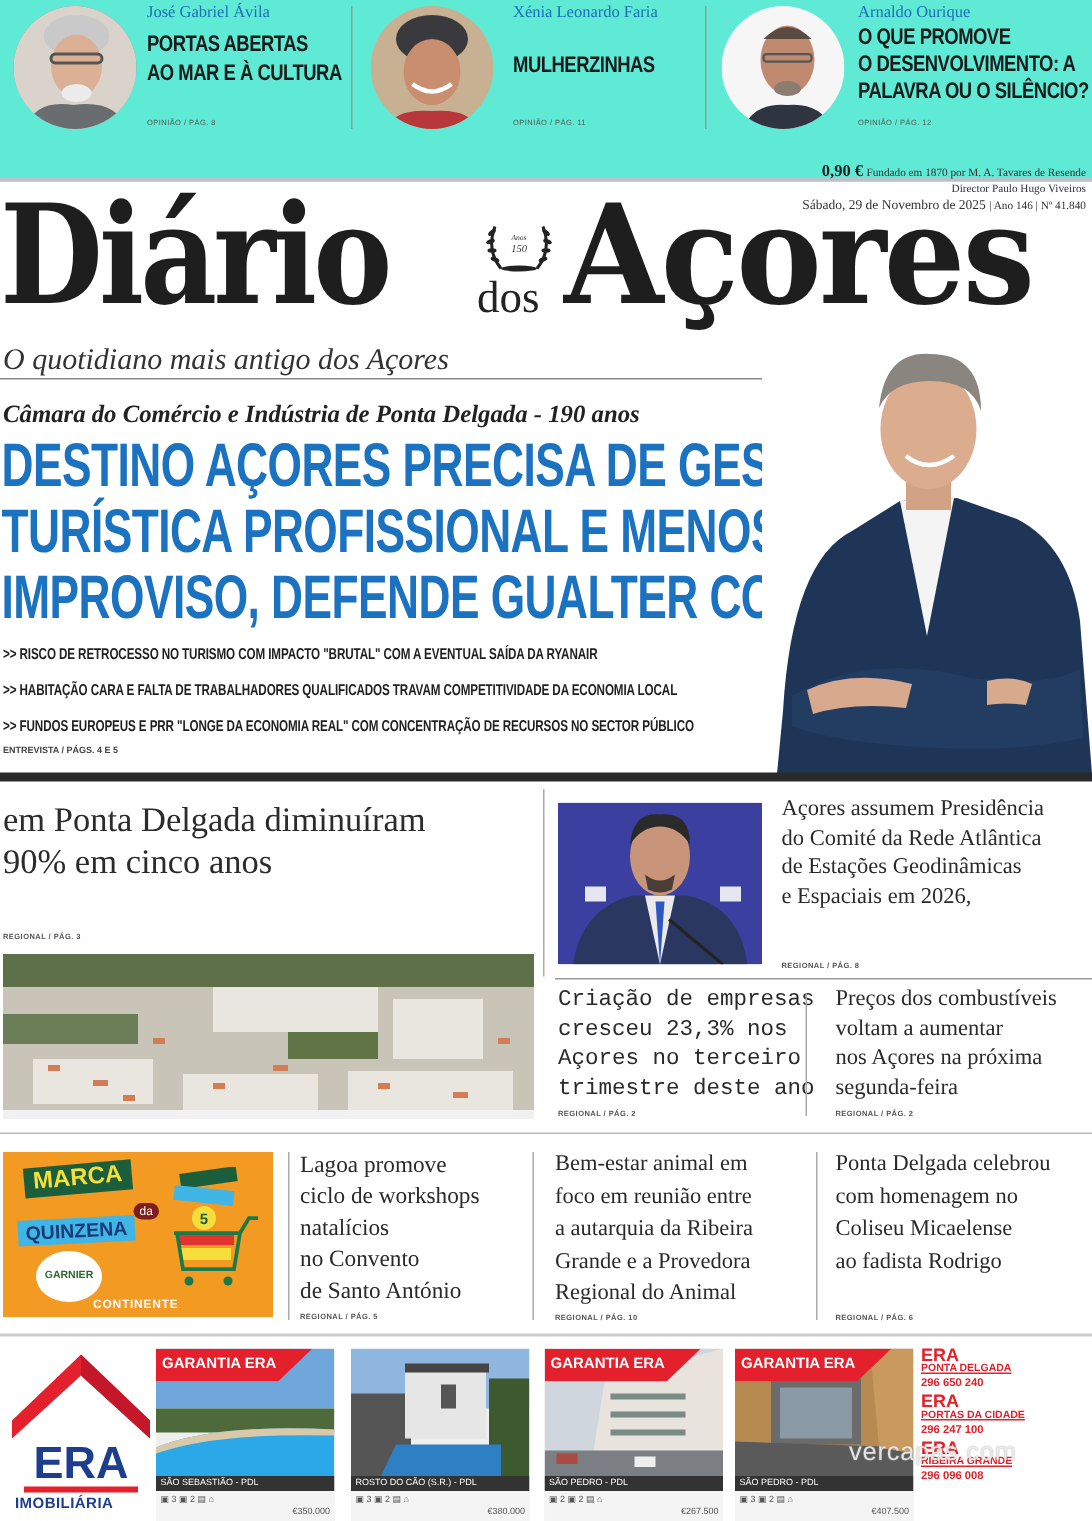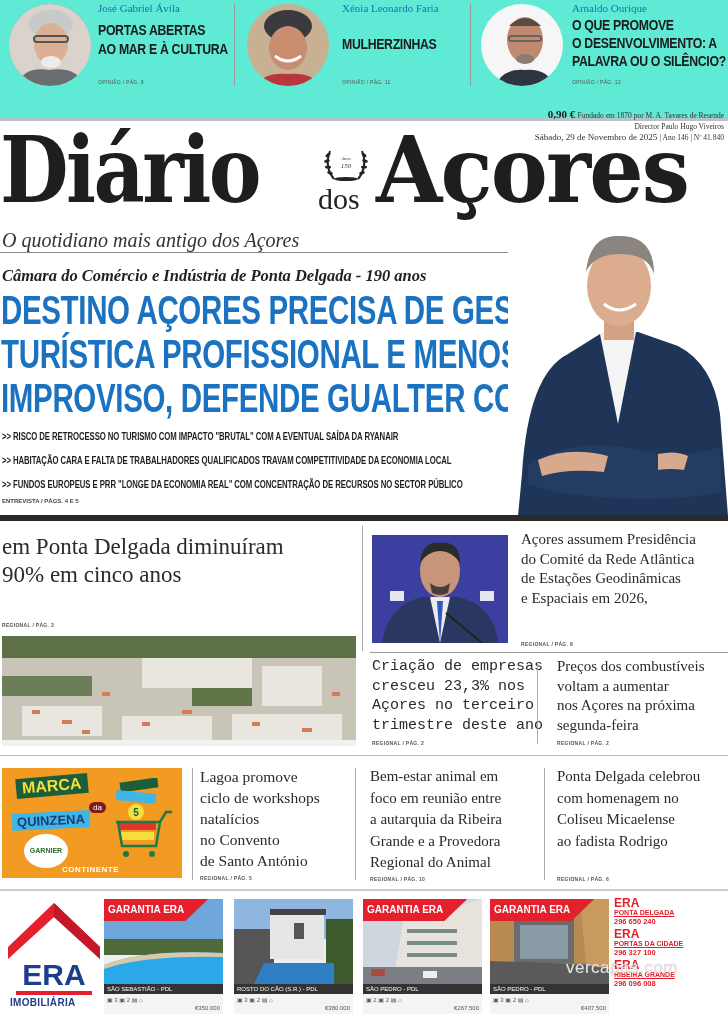--- a/index.html
+++ b/index.html
@@ -381,21 +381,21 @@
 
   <div class="era-contacts">
     <div>
       <div class="brand">ERA</div>
       <div class="office">PONTA DELGADA</div>
       <div class="phone">296 650 240</div>
     </div>
     <div>
       <div class="brand">ERA</div>
       <div class="office">PORTAS DA CIDADE</div>
-      <div class="phone">296 327 100</div>
+      <div class="phone">296 247 100</div>
     </div>
     <div>
       <div class="brand">ERA</div>
       <div class="office">RIBEIRA GRANDE</div>
       <div class="phone">296 096 008</div>
     </div>
   </div>
 </div>
 <div class="watermark">vercapas.com</div>
 

